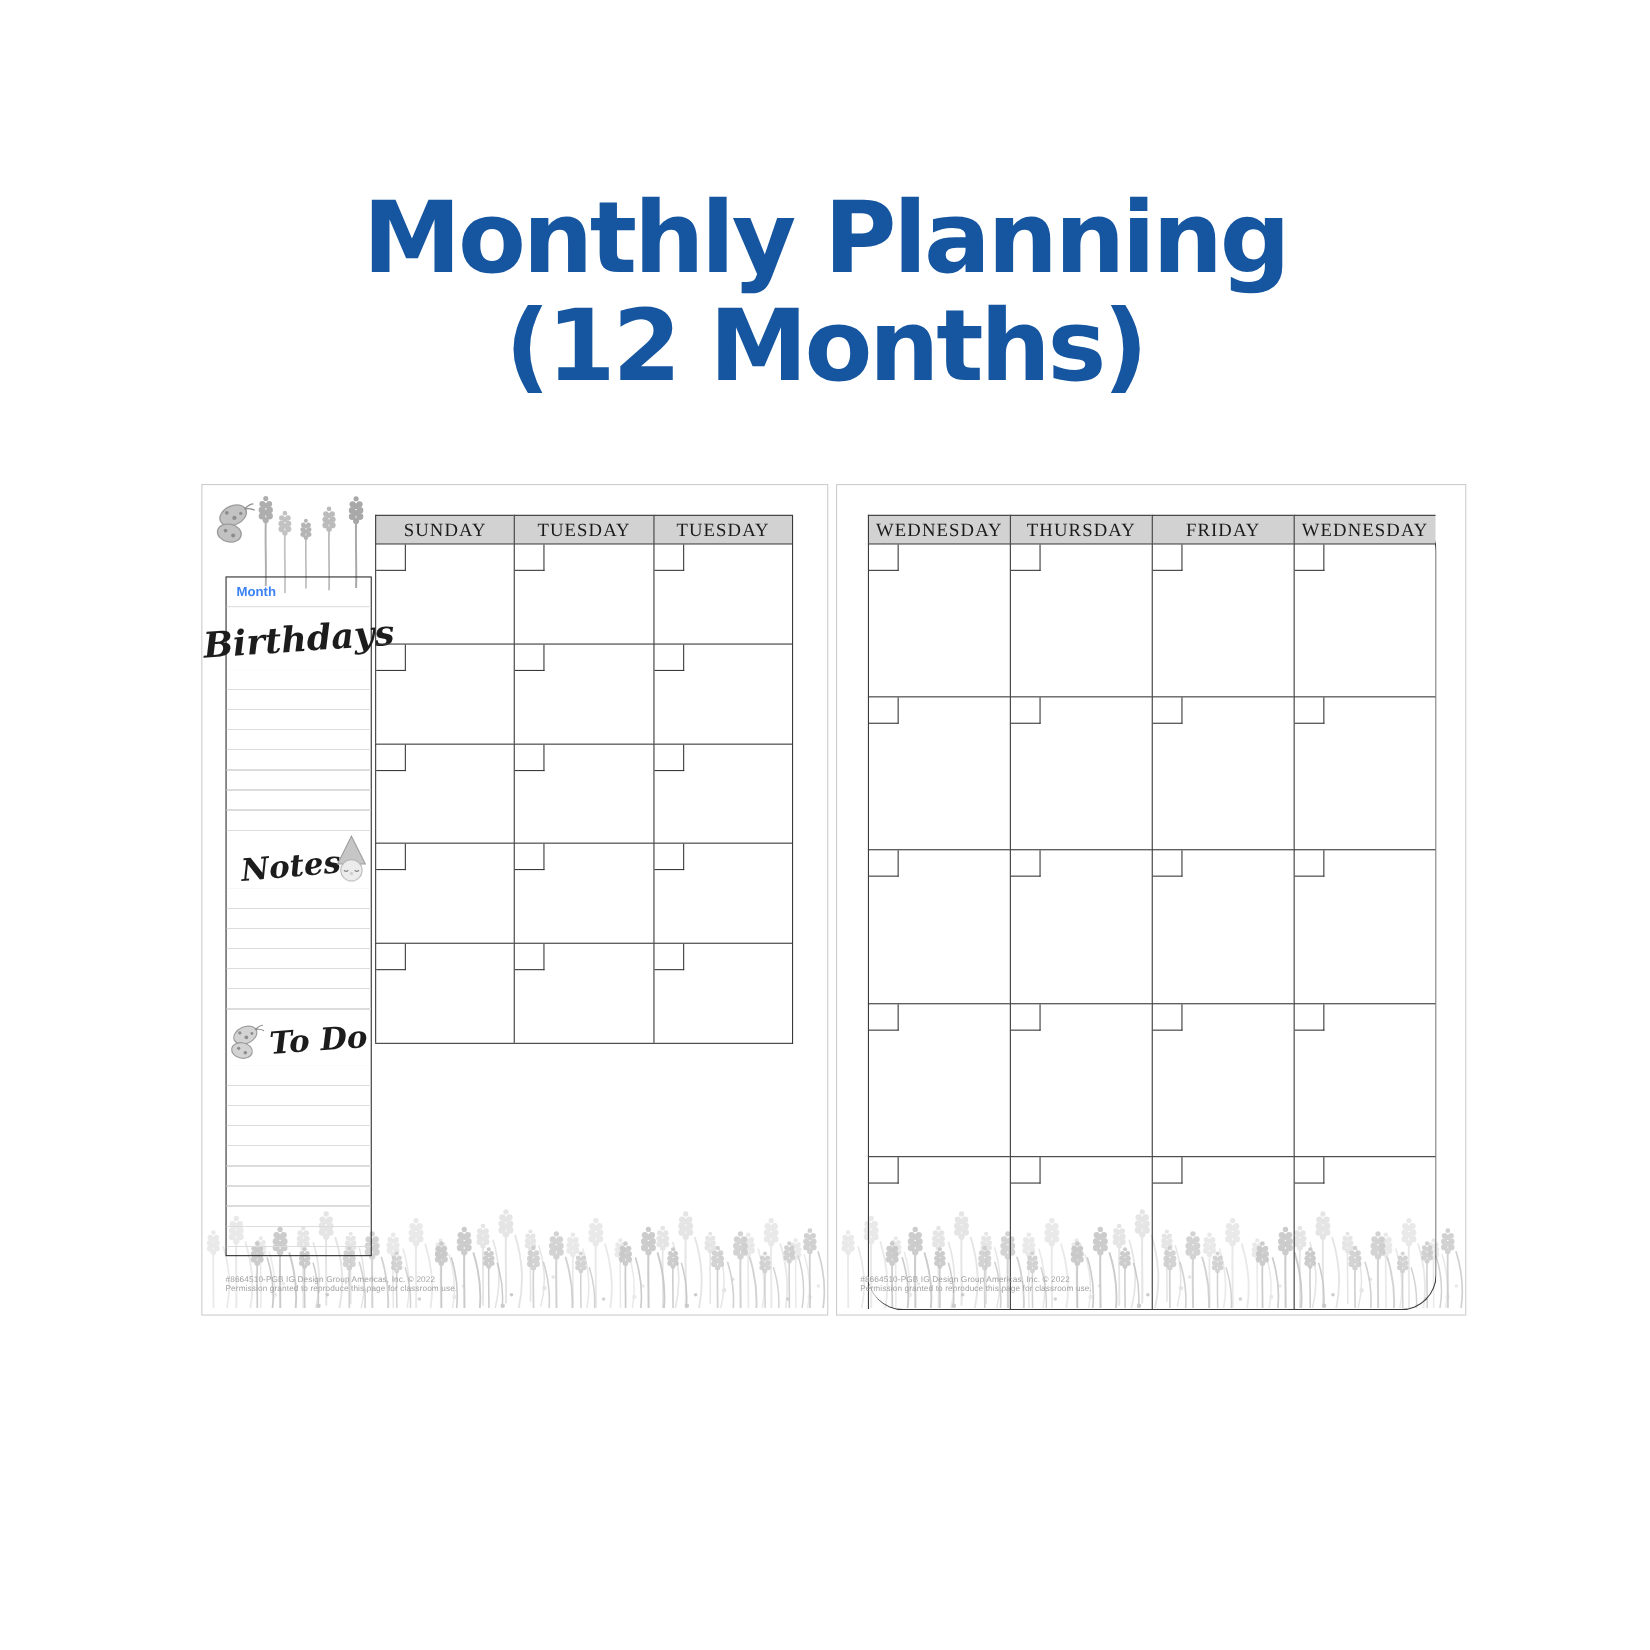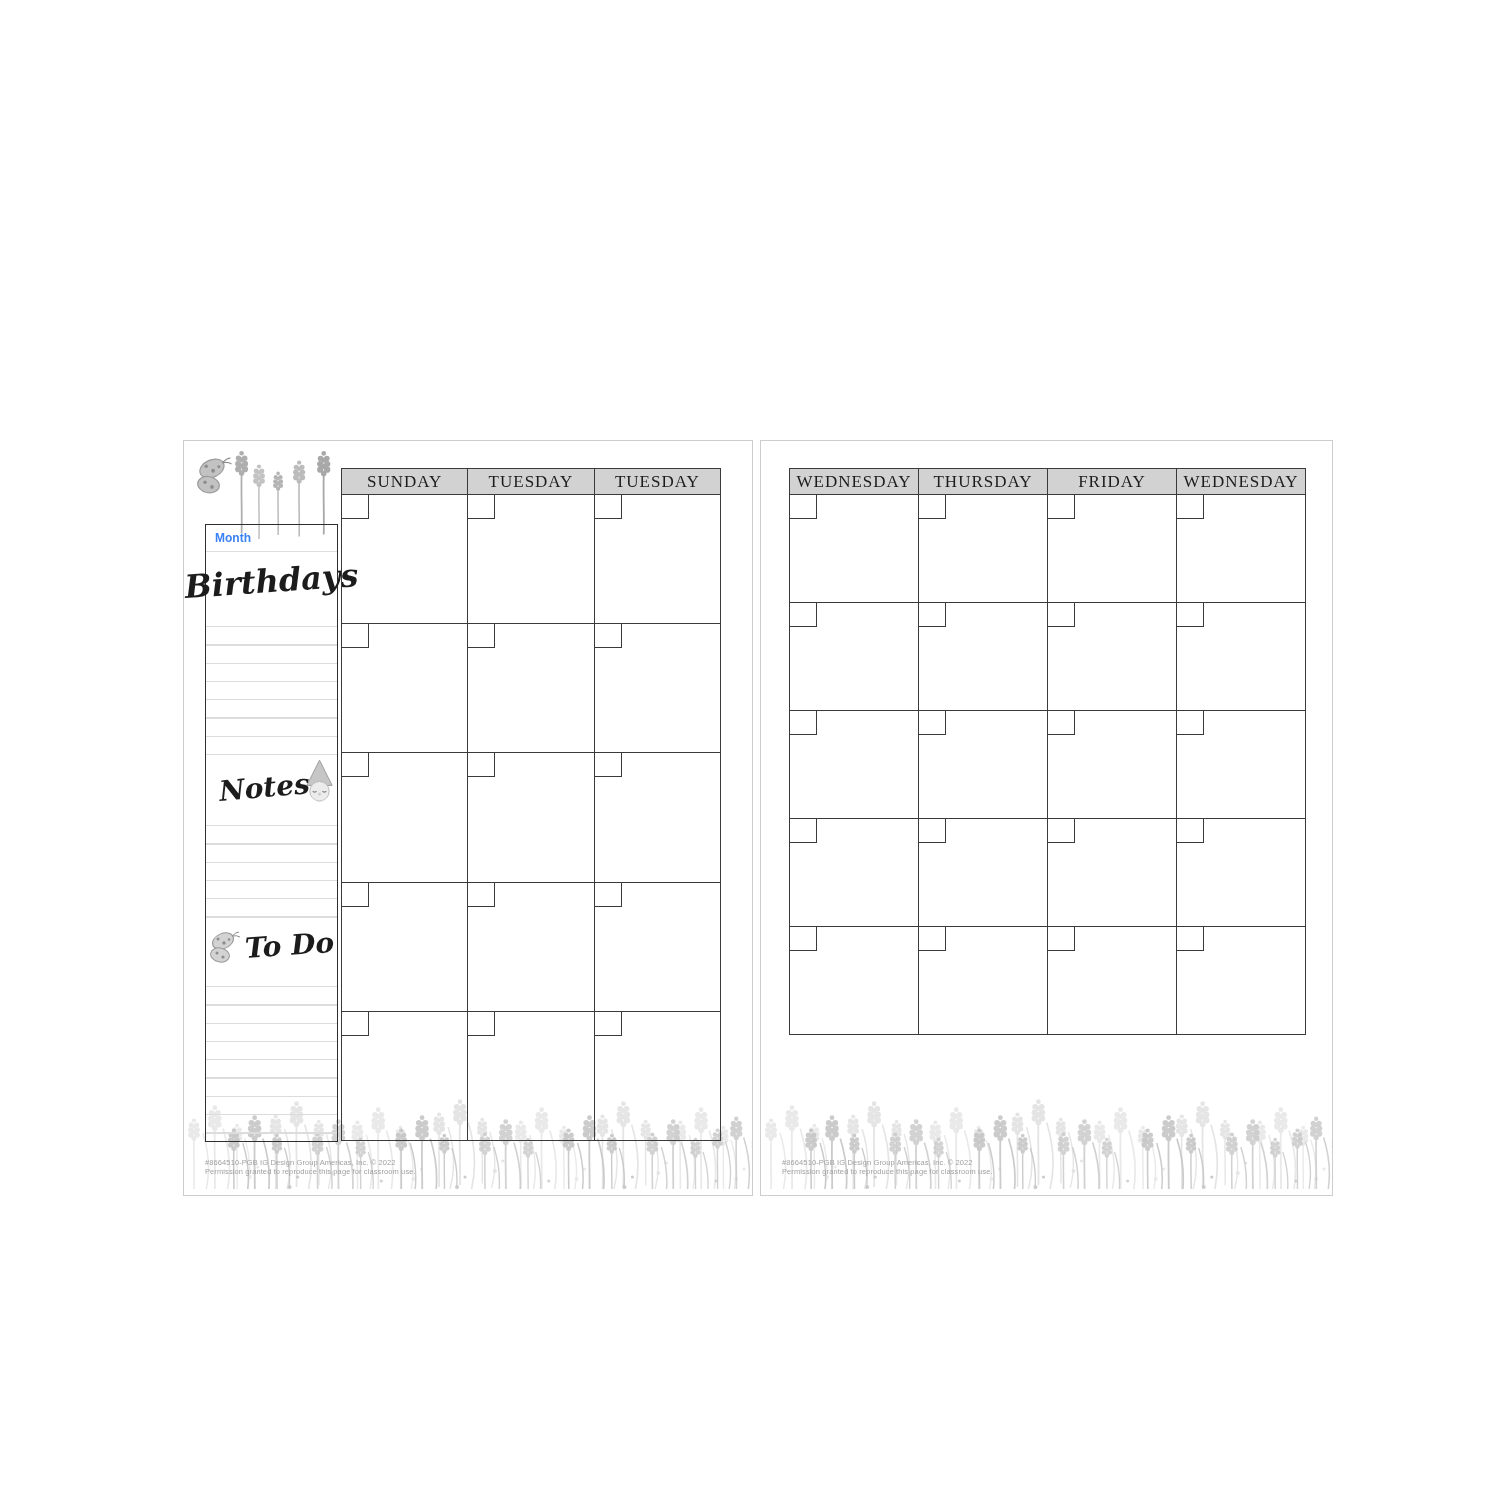--- a/index.html
+++ b/index.html
@@ -12,22 +12,22 @@
          font-size:90px;line-height:98px;letter-spacing:-3px;}
 
   
   .spread{position:absolute;left:183px;top:440px;width:1150px;height:756px;display:flex;gap:7px;}
   .page{position:relative;background:#fff;border:1px solid #cdcdcd;box-sizing:border-box;overflow:hidden;}
   .page-left{width:570px;}
   .page-right{width:573px;}
 
   
   .cal{position:absolute;display:grid;border-right:1.5px solid #3a3a3a;border-bottom:1.5px solid #3a3a3a;box-sizing:border-box;}
-  .cal-left{left:157px;top:27px;width:380px;height:673px;}
-  .cal-right{left:28px;top:27px;width:517px;height:567px;}
+  .cal-left{left:157px;top:27px;width:380px;height:481px;}
+  .cal-right{left:28px;top:27px;width:517px;height:723px;border-radius:32px;}
   .hcell{background:#d2d2d2;border-left:1.5px solid #3a3a3a;border-top:1.5px solid #3a3a3a;
          display:flex;align-items:center;justify-content:center;
          font-family:"Liberation Serif",serif;font-size:17px;letter-spacing:1px;color:#1b1b1b;}
   .cell{position:relative;border-left:1.5px solid #3a3a3a;border-top:1.5px solid #3a3a3a;background:transparent;}
   .datebox{position:absolute;top:0;left:0;width:26px;height:23px;
            border-right:1.5px solid #3a3a3a;border-bottom:1.5px solid #3a3a3a;}
 
   
   .sidebar{position:absolute;left:21px;top:83px;width:133px;height:618px;
            border:1.5px solid #2e2e2e;box-sizing:border-box;display:flex;flex-direction:column;background:transparent;}
@@ -101,20 +101,24 @@
       <use href="#blade" transform="translate(34 18) scale(1.15)"></use>
       <use href="#blade" transform="translate(56 30) scale(0.9)"></use>
       <circle cx="62" cy="78" r="2" fill="currentColor"></circle>
         <circle cx="70" cy="68" r="1.6" fill="currentColor"></circle>
     </g>
   </defs>
 </svg>
 
 <div class="canvas">
 
+  <div class="title" style="color:#1656A0">
+    <div>Monthly Planning</div>
+    <div>(12 Months)</div>
+  </div>
 
   <div class="spread">
 
     <div class="page page-left">
 
       <svg class="corner-art" viewBox="0 0 152 94">
         <use href="#bfly" transform="translate(8 12) scale(1.15)" style="color:#c2c2c2"></use>
         <use href="#lav" transform="translate(46 0) scale(1.1)" style="color:#aeaeae"></use>
         <use href="#lav" transform="translate(64 14)" style="color:#bcbcbc" opacity="0.9"></use>
         <use href="#lav" transform="translate(84 22) scale(0.85)" style="color:#b4b4b4"></use>

